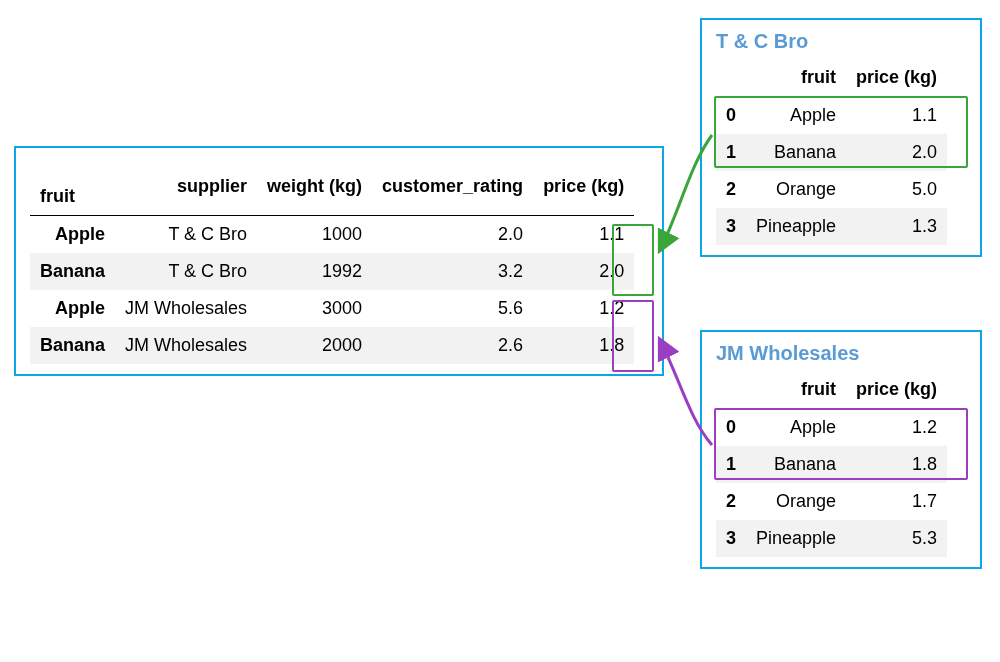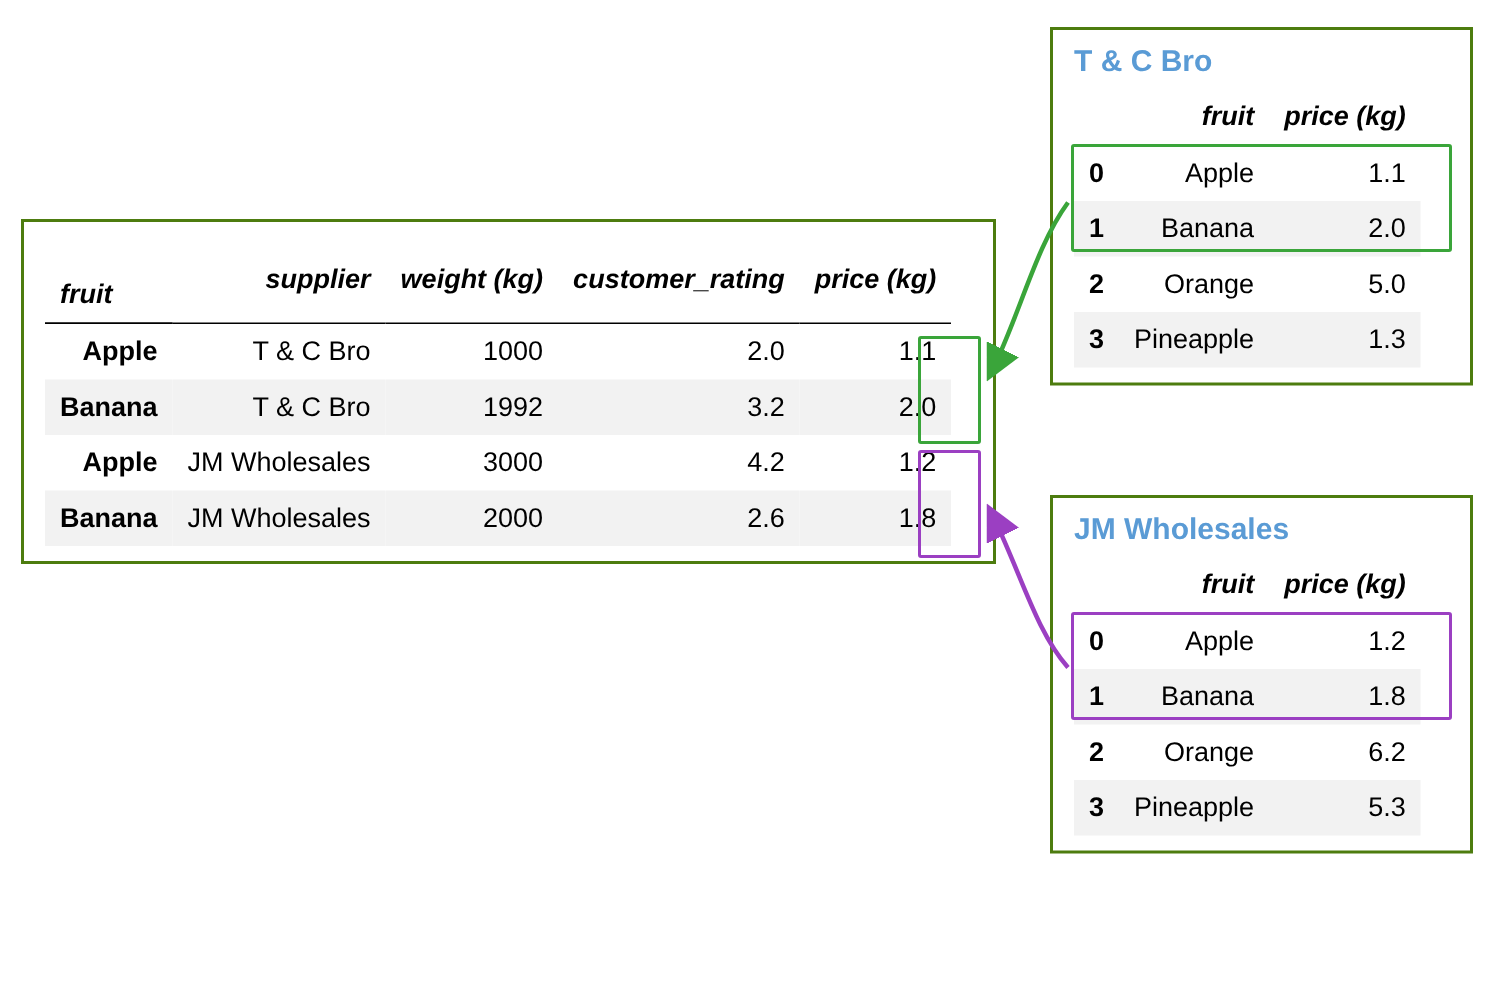--- a/index.html
+++ b/index.html
@@ -8,41 +8,40 @@
     padding: 0;
     font-family: -apple-system, BlinkMacSystemFont, "Segoe UI", Helvetica, Arial, sans-serif;
     background: #fff;
     width: 1000px;
     height: 662px;
     position: relative;
     overflow: hidden;
   }
   .panel {
     position: absolute;
-    border: 2px solid #4d7c0f;
+    border: 2px solid #0ea5e9;
     background: #fff;
     padding: 10px 14px;
   }
   .panel-title {
     font-size: 20px;
     font-weight: 700;
     color: #5a9bd5;
     margin: 0 0 6px 0;
   }
   table {
     border-collapse: collapse;
     font-size: 18px;
   }
   th {
     text-align: right;
     font-weight: 700;
     padding: 8px 10px;
     border-bottom: 1px solid #000;
     white-space: nowrap;
-    font-style: italic;
   }
   td {
     padding: 8px 10px;
     text-align: right;
   }
   td.idx { font-weight: 700; text-align: right; }
   tr.alt td { background: #f2f2f2; }
 
   
   .main-table th { font-size: 18px; }
@@ -104,21 +103,21 @@
         <td class="row-head">Banana</td>
         <td>T &amp; C Bro</td>
         <td>1992</td>
         <td>3.2</td>
         <td>2.0</td>
       </tr>
       <tr>
         <td class="row-head">Apple</td>
         <td>JM Wholesales</td>
         <td>3000</td>
-        <td>4.2</td>
+        <td>5.6</td>
         <td>1.2</td>
       </tr>
       <tr class="alt">
         <td class="row-head">Banana</td>
         <td>JM Wholesales</td>
         <td>2000</td>
         <td>2.6</td>
         <td>1.8</td>
       </tr>
     </tbody>
@@ -177,21 +176,21 @@
         <td>1.2</td>
       </tr>
       <tr class="alt">
         <td class="idx">1</td>
         <td>Banana</td>
         <td>1.8</td>
       </tr>
       <tr>
         <td class="idx">2</td>
         <td>Orange</td>
-        <td>6.2</td>
+        <td>1.7</td>
       </tr>
       <tr class="alt">
         <td class="idx">3</td>
         <td>Pineapple</td>
         <td>5.3</td>
       </tr>
     </tbody>
   </table>
 </div>
 

